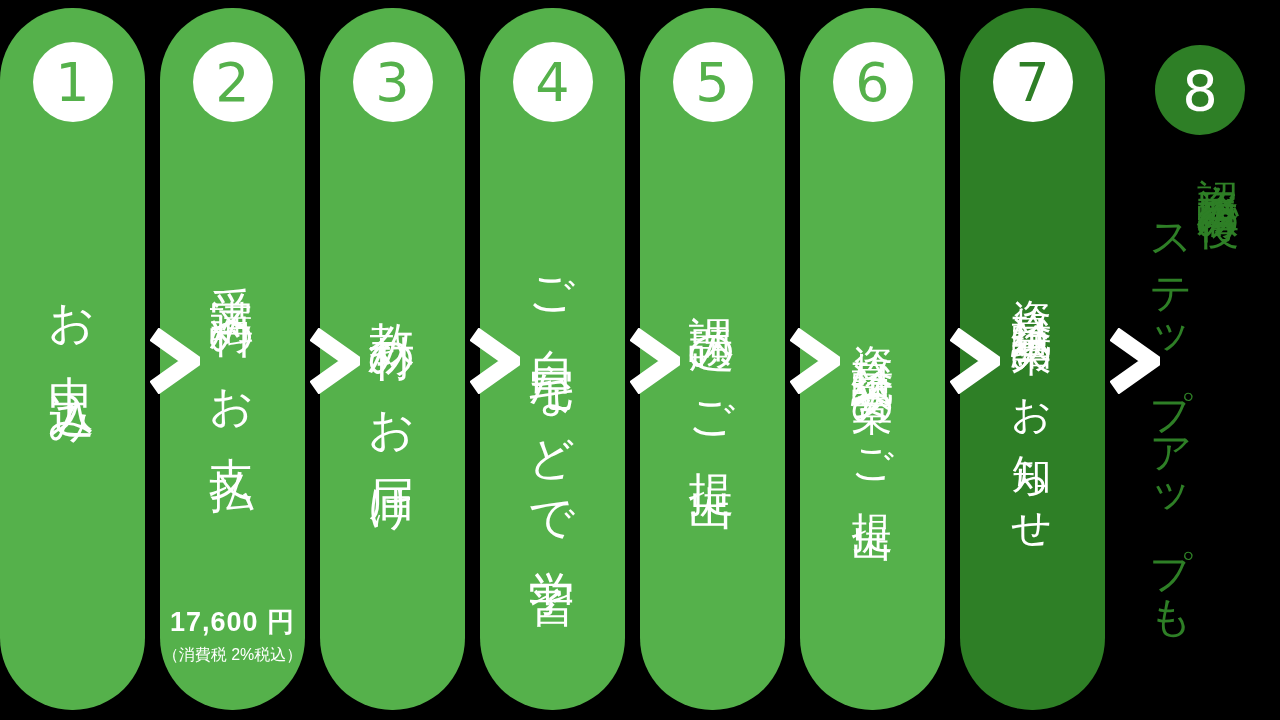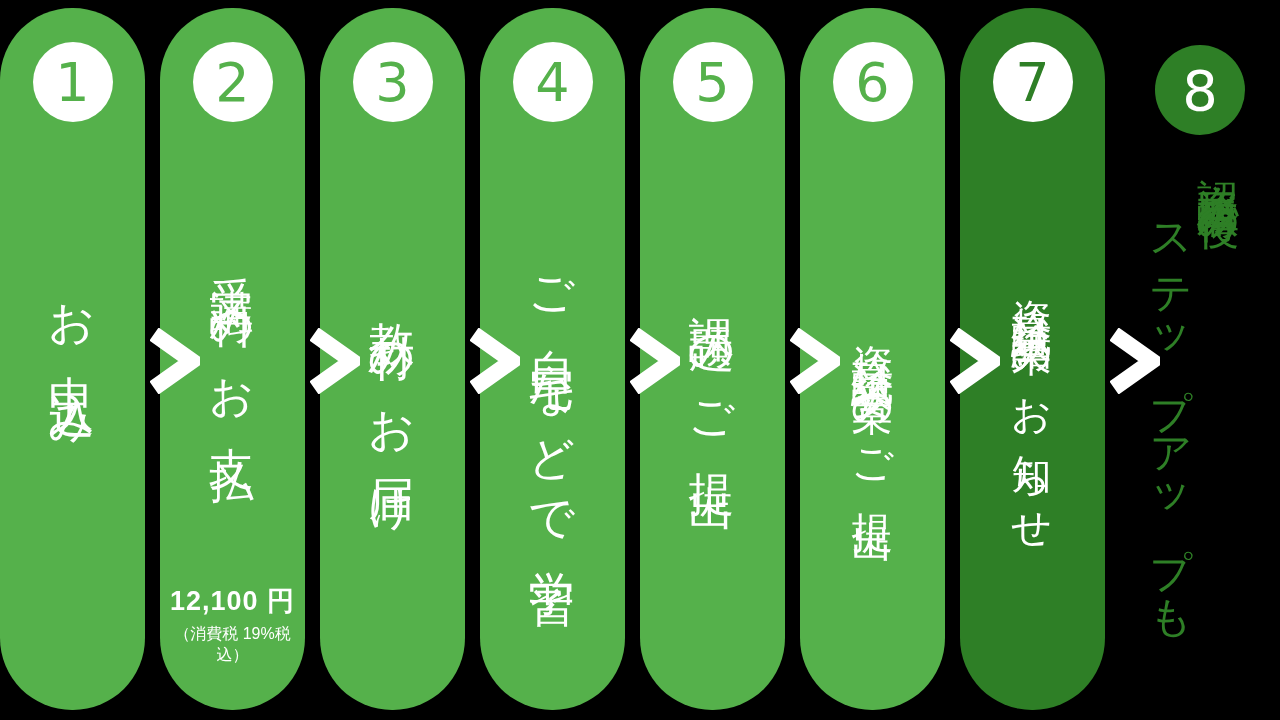--- a/index.html
+++ b/index.html
@@ -85,22 +85,22 @@
   </div>
 
   <div class="pill light pill2" style="left:160px">
     <div class="num-circle">
       <span class="num">2</span>
     </div>
     <div class="vtext-wrap">
       <div class="vtext len7">受講料のお支払</div>
     </div>
     <div class="price">
-      <div class="price-main">12,100 円</div>
-      <div class="price-note">（消費税 19%税込）</div>
+      <div class="price-main">17,600 円</div>
+      <div class="price-note">（消費税 2%税込）</div>
     </div>
   </div>
 
   <div class="pill light pill3" style="left:320px">
     <div class="num-circle">
       <span class="num">3</span>
     </div>
     <div class="vtext-wrap">
       <div class="vtext len6">教材のお届け</div>
     </div>

